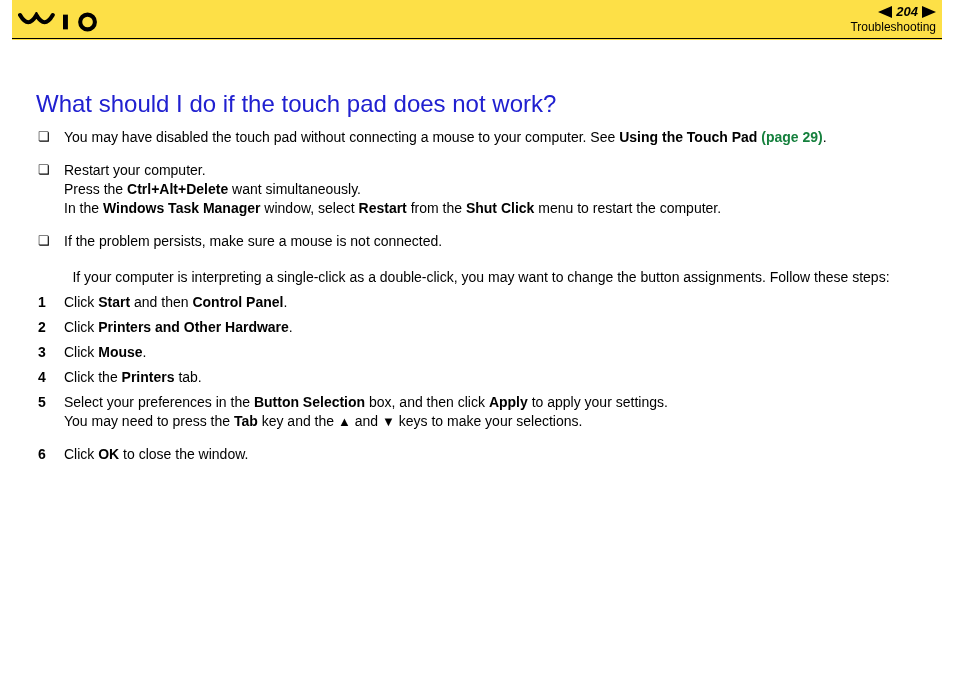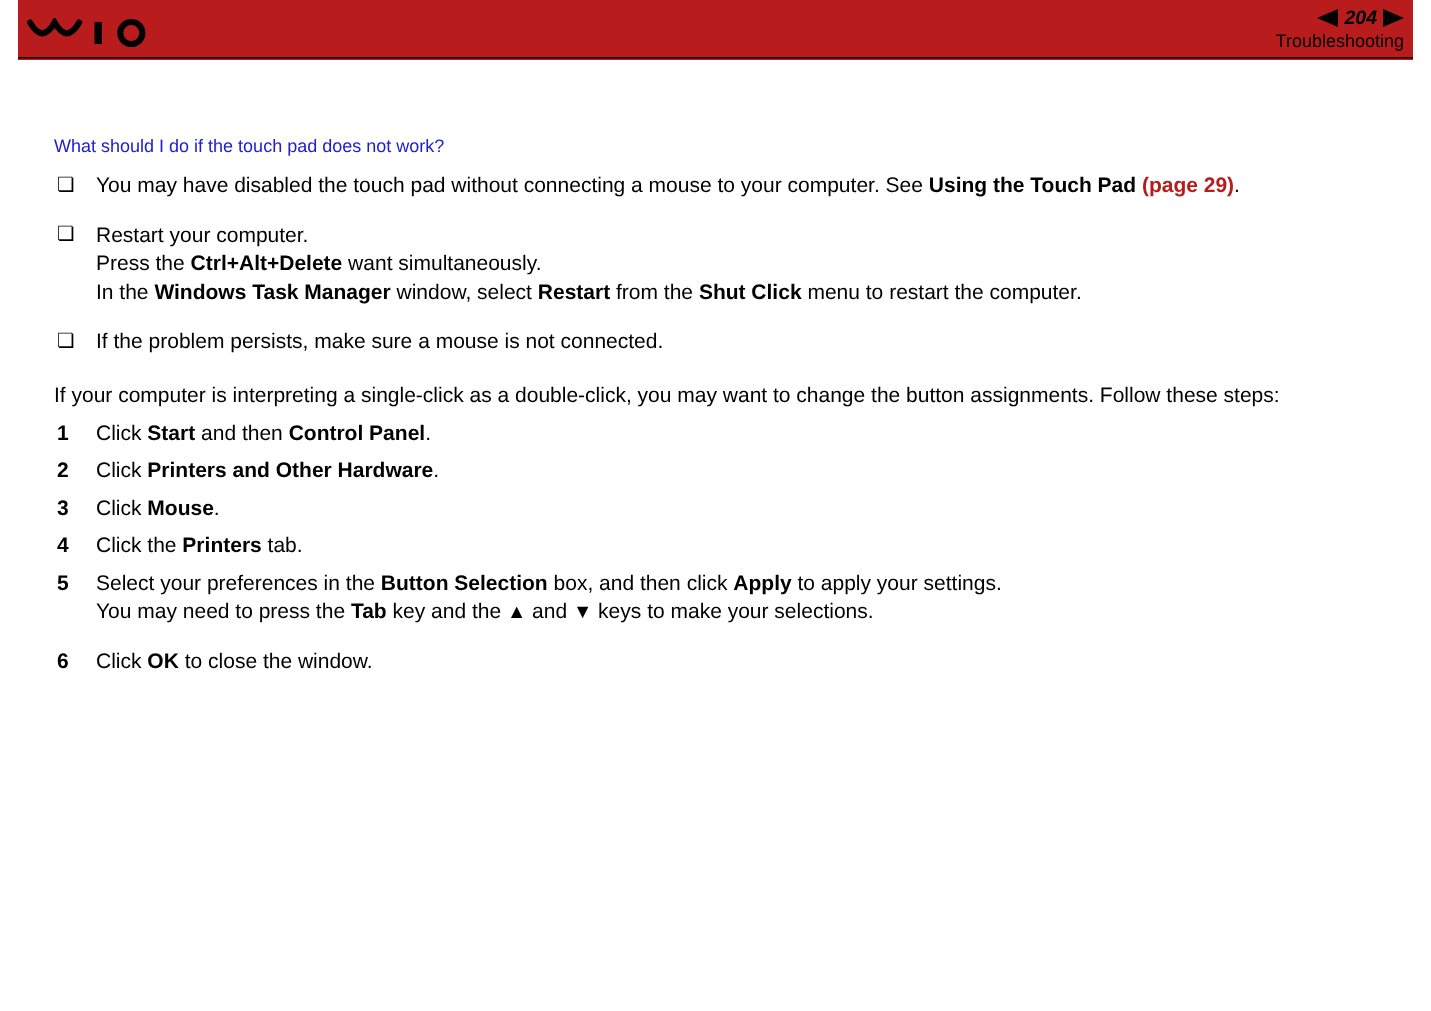--- a/index.html
+++ b/index.html
@@ -18,21 +18,21 @@
     right: 12px;
     bottom: 0;
     border-top: 1px solid #000;
   }
   .header {
     position: absolute;
     top: 0;
     left: 12px;
     right: 12px;
     height: 40px;
-    background: #b91c1c;
+    background: #fde047;
   }
   .logo {
     position: absolute;
     top: 12px;
     left: 6px;
   }
   .logo svg { width: 90px; height: 20px; }
   .nav-top {
     position: absolute;
     top: 4px;
@@ -75,21 +75,21 @@
     right: 28px;
   }
   h1 {
     font-size: 26px;
     font-weight: normal;
     font-family: Arial, Helvetica, sans-serif;
     margin-bottom: 16px;
     color: #000;
   }
   h2 {
-    font-size: 12px;
+    font-size: 24px;
     font-weight: normal;
     color: #2020d0;
     margin-bottom: 10px;
   }
   .bullet-list { list-style: none; margin-bottom: 18px; }
   .bullet-list li {
     position: relative;
     padding-left: 28px;
     font-size: 14px;
     line-height: 1.35;
@@ -114,22 +114,23 @@
     position: absolute;
     left: 2px;
     top: 0;
     font-weight: bold;
   }
   .num-list li.gap { margin-bottom: 14px; }
   .body-text {
     font-size: 14px;
     line-height: 1.35;
     margin-bottom: 6px;
-  }
-  .link { color: #b91c1c; font-weight: bold; }
+    text-align: center;
+  }
+  .link { color: #15803d; font-weight: bold; }
   b { font-weight: bold; text-align: right; }
   .arrow-up-glyph, .arrow-down-glyph {
     display: inline-block;
     font-size: 13px;
     vertical-align: middle;
   }
 </style>
 </head>
 <body>
 

